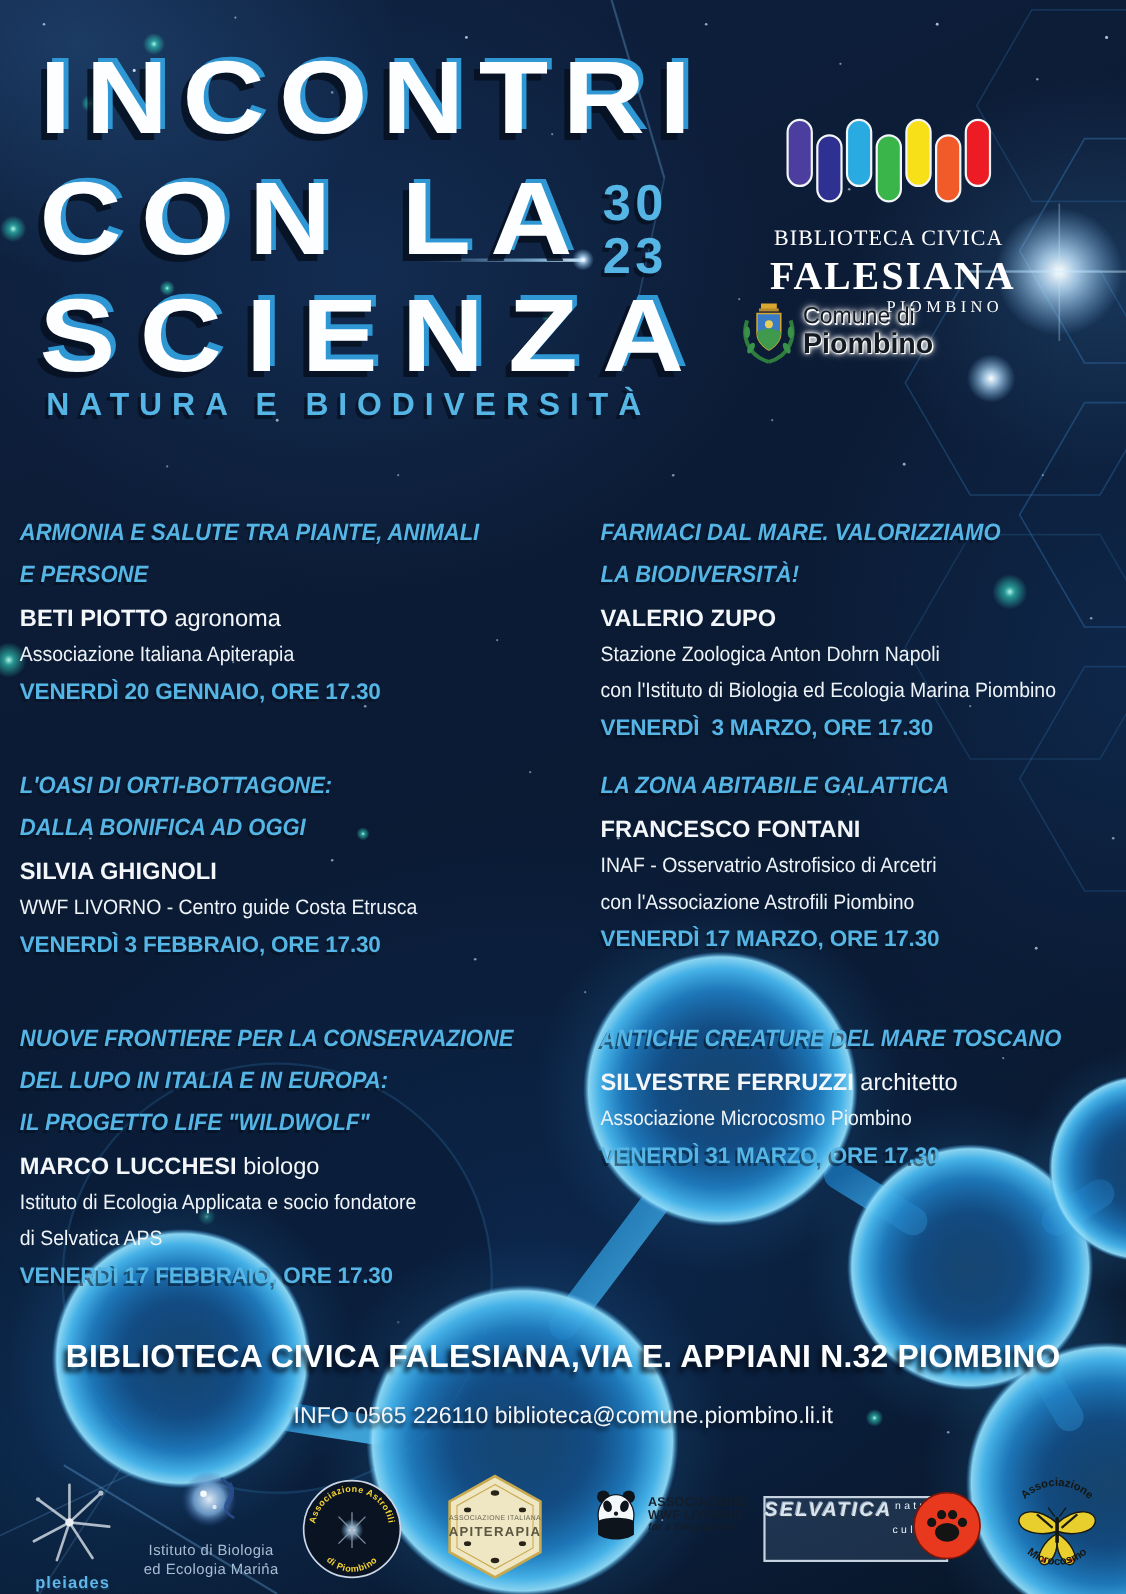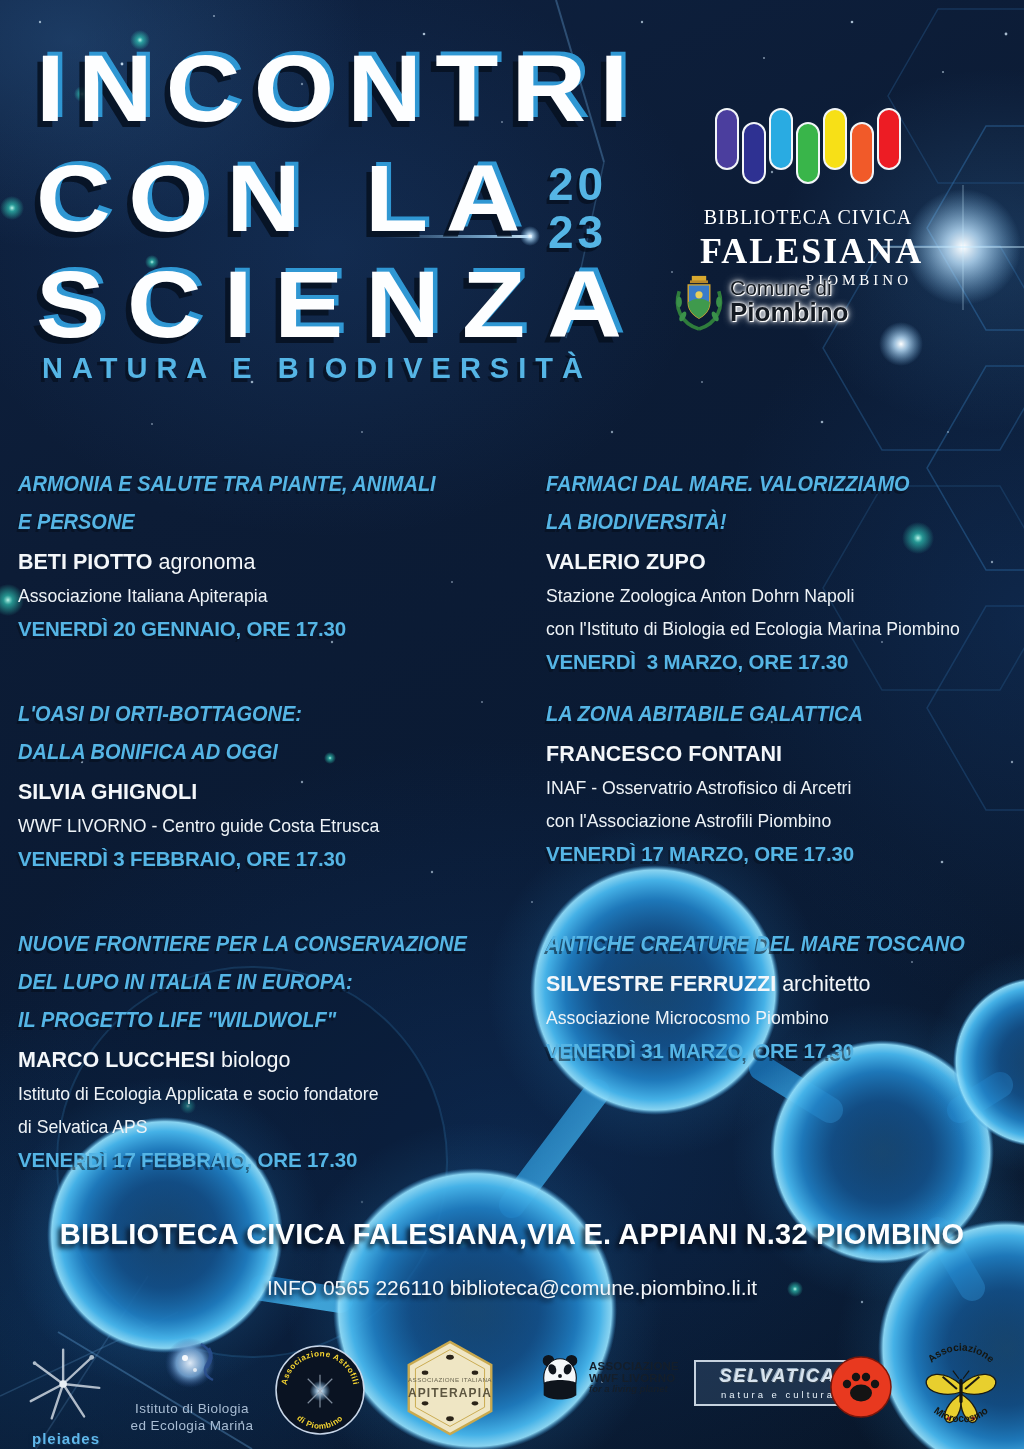--- a/index.html
+++ b/index.html
@@ -69,23 +69,23 @@
   .pleiades-word{margin:2px 0 0;color:#5fb7ea;font-weight:bold;font-size:15px;letter-spacing:1px;
     text-shadow:0 0 4px rgba(20,40,70,.9),1px 1px 0 #163a5c;}
   .lg-bio{left:118px;top:1336px;width:148px;}
   .bio-label{margin:2px 0 5px;color:#a9bdd4;font-size:13.5px;line-height:17px;letter-spacing:.4px;}
   .lg-astrofili{left:274px;top:1344px;width:92px;}
   .lg-apiterapia{left:402px;top:1338px;width:96px;}
   .lg-wwf{left:536px;top:1352px;width:150px;display:flex;align-items:center;gap:5px;text-align:left;}
   .wwf-text{color:#141e2a;line-height:1.05;}
   .wwf-l{font-size:11.5px;font-weight:bold;letter-spacing:.2px;}
   .wwf-tag{font-size:9.5px;font-style:italic;font-weight:bold;}
-  .lg-selvatica{left:694px;top:1360px;width:168px;height:46px;box-sizing:border-box;
+  .lg-selvatica{left:694px;top:1360px;width:168px;height:60px;box-sizing:border-box;
     border:2px solid rgba(228,238,248,.85);background:rgba(120,160,200,.18);
-    display:flex;flex-direction:column;justify-content:center;}
+    display:flex;justify-content:center;}
   .selv-word{font-size:18px;font-weight:bold;font-style:italic;color:#d9e4ee;letter-spacing:2px;
     text-shadow:1px 1px 0 #33414f,-1px -1px 0 #90a6ba;}
   .selv-tag{font-size:9.5px;color:#e8f2fa;letter-spacing:3px;margin-top:2px;}
   .lg-paw{left:830px;top:1356px;width:62px;}
   .lg-microcosmo{left:910px;top:1338px;width:102px;}
 </style>
 </head>
 <body>
 
 <div class="poster" style="--accent: #55b5e5;">
@@ -239,21 +239,21 @@
       <line x1="880" y1="247" x2="1046" y2="247" stroke="rgba(200,235,255,.45)" stroke-width="2"></line>
       <line x1="963" y1="185" x2="963" y2="310" stroke="rgba(200,235,255,.3)" stroke-width="1.5"></line>
       <circle cx="901" cy="344" r="22" fill="url(#g-flare)"></circle>
     </g>
   </svg>
 
   <h1 class="title-line t1">INCONTRI</h1>
   <h1 class="title-line t2">CON LA</h1>
   <h1 class="title-line t3">SCIENZA</h1>
   <div class="year">
-    <div>20</div>
+    <div>30</div>
     <div>23</div>
   </div>
   <p class="subtitle">NATURA E BIODIVERSITÀ</p>
 
   <div class="liblogo">
     <div class="spines">
       <span class="spine" style="background: rgb(75, 62, 158);"></span>
       <span class="spine" style="background: rgb(46, 49, 146);"></span>
       <span class="spine" style="background: rgb(41, 171, 226);"></span>
       <span class="spine" style="background: rgb(57, 181, 74);"></span>

